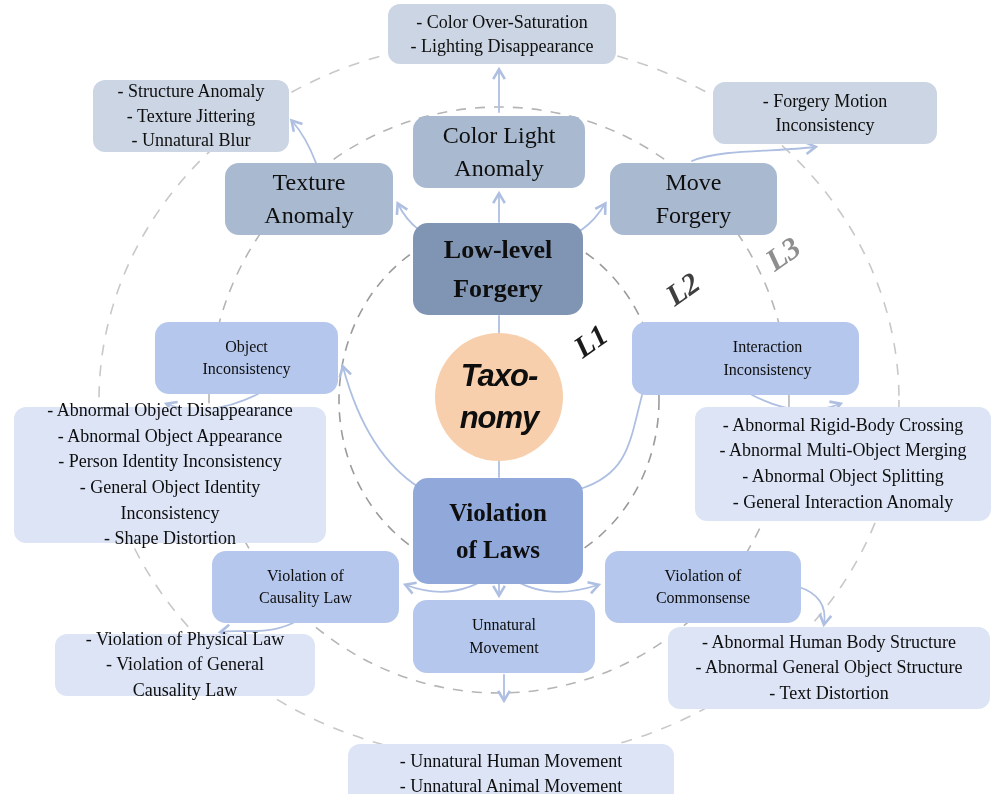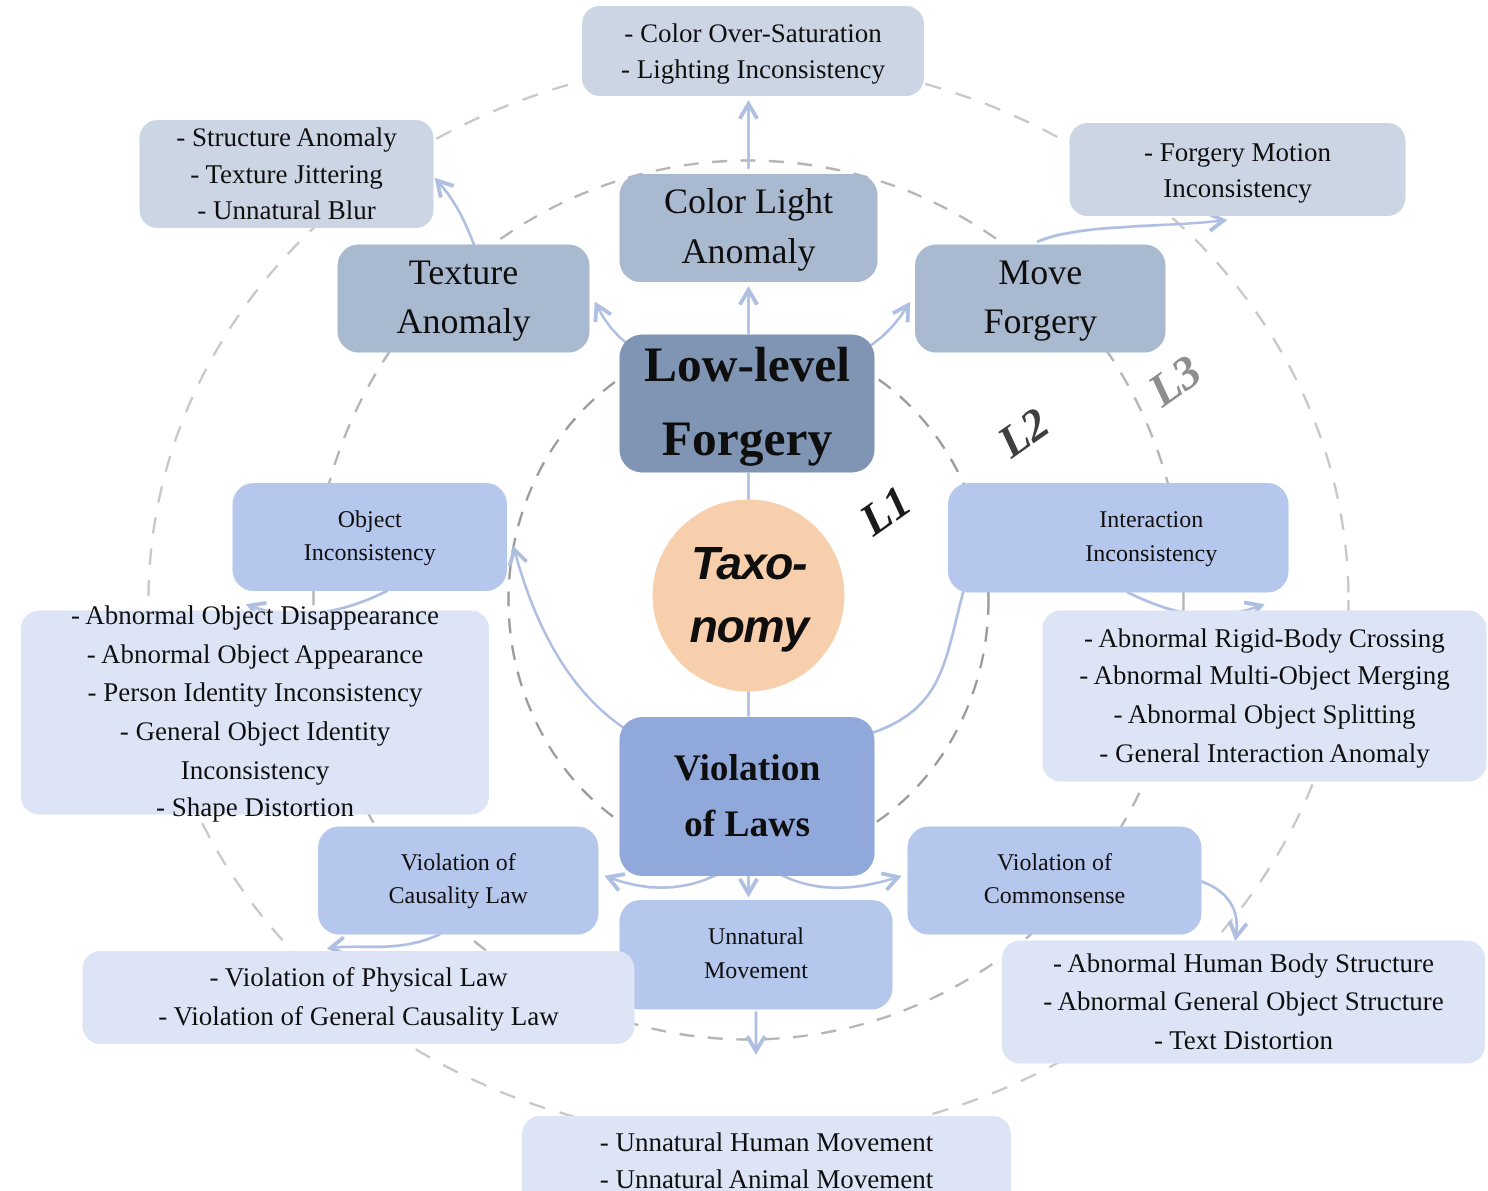--- a/index.html
+++ b/index.html
@@ -12,21 +12,21 @@
          font-family:"Liberation Serif","DejaVu Serif",serif;color:var(--ink);}
   #wires{position:absolute;left:0;top:0;width:992px;height:794px;}
   .ring{fill:none;stroke-width:1.6;}
   .ring.r1{stroke:var(--ring-l1);stroke-dasharray:10 8;}
   .ring.r2{stroke:var(--ring-l2);stroke-dasharray:10 9;}
   .ring.r3{stroke:var(--ring-l3);stroke-dasharray:11 10;}
   .wire{fill:none;stroke:var(--arrow);stroke-width:1.8;stroke-linecap:round;}
   .arrhead{fill:none;stroke:var(--arrow);stroke-width:1.7;}
   .node{position:absolute;display:flex;align-items:center;justify-content:center;
         text-align:center;white-space:pre-line;line-height:1.38;}
-  .l1a{background:var(--level1-low-level);border-radius:15px;font-size:33px;font-weight:bold;line-height:1.5;}
+  .l1a{background:var(--level1-low-level);border-radius:15px;font-size:26px;font-weight:bold;line-height:1.5;}
   .l1b{background:var(--level1-violation);border-radius:15px;font-size:25px;font-weight:bold;line-height:1.5;}
   .l2top{background:var(--level2-top);border-radius:14px;font-size:24px;}
   .l2bot{background:var(--level2-bottom);border-radius:14px;font-size:16px;}
   .leaftop{background:var(--leaf-top);border-radius:12px;font-size:18px;line-height:1.36;padding:2px 6px;box-sizing:border-box;}
   .leafbot{background:var(--leaf-bottom);border-radius:12px;font-size:18px;line-height:1.42;padding:2px 20px;box-sizing:border-box;}
   #center-circle{position:absolute;left:435px;top:333px;width:128px;height:128px;border-radius:50%;
         background:var(--center-circle);display:flex;align-items:center;justify-content:center;
         font-family:"Liberation Sans","DejaVu Sans",sans-serif;font-weight:bold;font-style:italic;
         font-size:31px;line-height:1.35;white-space:pre-line;text-align:center;letter-spacing:-1px;}
   .ringlab{position:absolute;font-weight:bold;font-style:italic;font-size:30px;transform:rotate(-35deg);}
@@ -96,35 +96,35 @@
   <div class="node l2bot" style="left:632px;top:322px;width:183px;height:73px;padding-left:44px;">Interaction
 Inconsistency</div>
   <div class="node l2bot" style="left:212px;top:551px;width:187px;height:72px;">Violation of
 Causality Law</div>
   <div class="node l2bot" style="left:605px;top:551px;width:196px;height:72px;">Violation of
 Commonsense</div>
   <div class="node l2bot" style="left:413px;top:600px;width:182px;height:73px;">Unnatural
 Movement</div>
 
   <div class="node leaftop" style="left:388px;top:4px;width:228px;height:60px;">- Color Over-Saturation
-- Lighting Inconsistency</div>
+- Lighting Disappearance</div>
   <div class="node leaftop" style="left:93px;top:80px;width:196px;height:72px;">- Structure Anomaly
 - Texture Jittering
 - Unnatural Blur</div>
   <div class="node leaftop" style="left:713px;top:82px;width:224px;height:62px;">- Forgery Motion Inconsistency</div>
   <div class="node leafbot" style="left:14px;top:407px;width:312px;height:136px;">- Abnormal Object Disappearance
 - Abnormal Object Appearance
 - Person Identity Inconsistency
 - General Object Identity Inconsistency
 - Shape Distortion</div>
   <div class="node leafbot" style="left:695px;top:407px;width:296px;height:114px;">- Abnormal Rigid-Body Crossing
 - Abnormal Multi-Object Merging
 - Abnormal Object Splitting
 - General Interaction Anomaly</div>
-  <div class="node leafbot" style="left:55px;top:634px;width:368px;height:62px;">- Violation of Physical Law
+  <div class="node leafbot" style="left:55px;top:634px;width:260px;height:62px;">- Violation of Physical Law
 - Violation of General Causality Law</div>
   <div class="node leafbot" style="left:668px;top:627px;width:322px;height:82px;">- Abnormal Human Body Structure
 - Abnormal General Object Structure
 - Text Distortion</div>
   <div class="node leafbot" style="left:348px;top:744px;width:326px;height:86px;">- Unnatural Human Movement
 - Unnatural Animal Movement
 - Unnatural General Object Movement</div>
 
 </div>
 

